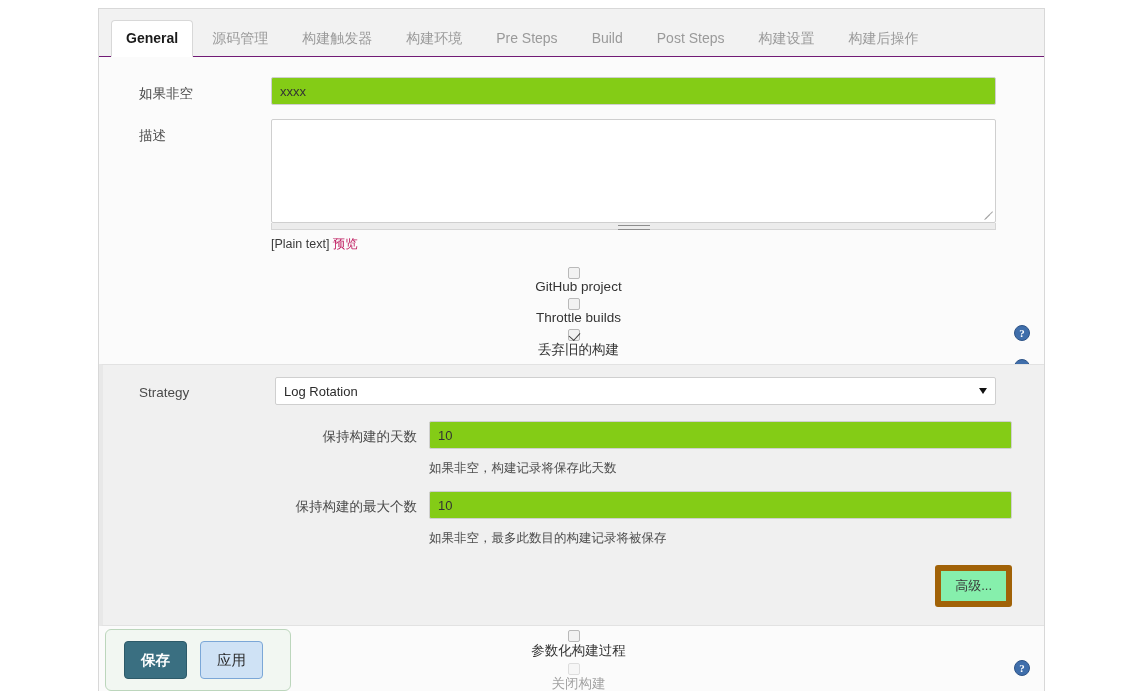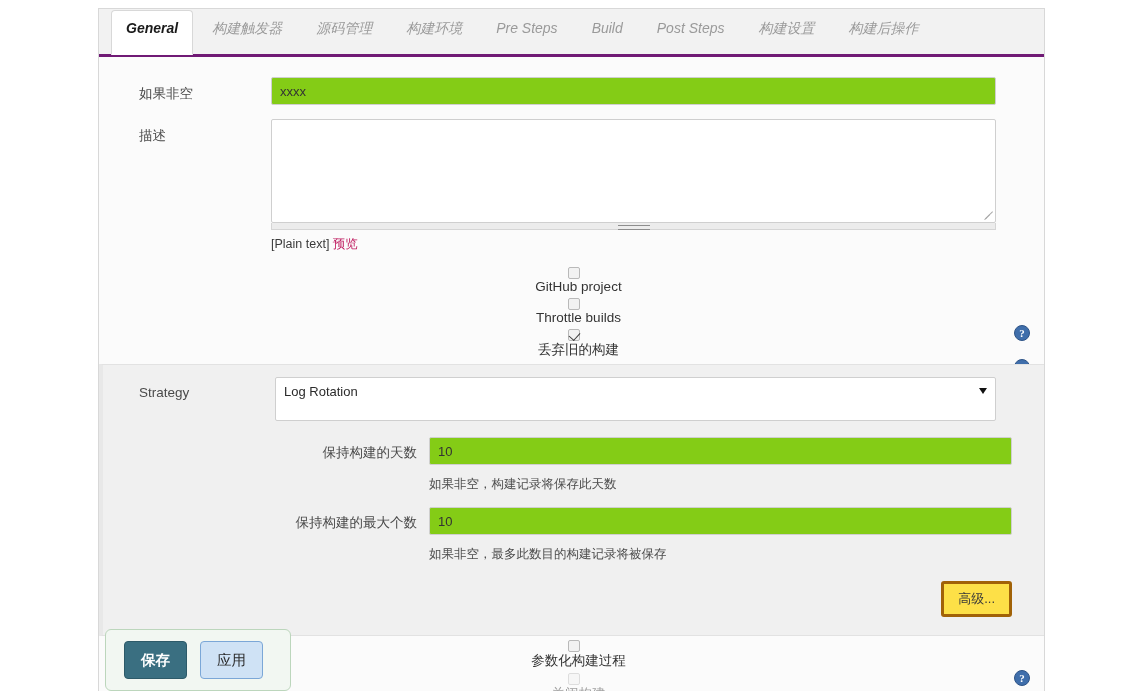--- a/index.html
+++ b/index.html
@@ -30,25 +30,25 @@
     border-top: 1px solid #d8d8d8;
     box-sizing: border-box;
     overflow: hidden;
   }
 
   
   #tab-bar {
     position: relative;
     height: 48px;
     background: #f2f2f2;
-    border-bottom: 3px solid #701a75;
+    border-bottom: 1px solid #701a75;
     box-sizing: border-box;
     padding-left: 12px;
     display: flex;
-    font-style: italic;
+    align-items: flex-end;
   }
   .tab {
     padding: 8px 14px 9px 14px;
     margin-right: 4px;
     font-size: 14px;
     color: #9a9a9a;
     line-height: 18px;
     position: relative;
     top: 1px;
     cursor: pointer;
@@ -236,21 +236,21 @@
     padding: 12px 0 18px 0;
     margin-top: 4px;
     position: relative;
   }
   .select-wrap {
     position: relative;
     width: 100%;
   }
   .select-box {
     width: 100%;
-    height: 44px;
+    height: 28px;
     box-sizing: border-box;
     border: 1px solid #cfcfcf;
     background: #ffffff;
     font-size: 13px;
     color: #2b2b2b;
     padding: 5px 26px 5px 8px;
     border-radius: 2px;
     cursor: pointer;
     line-height: 17px;
   }
@@ -292,22 +292,22 @@
     padding-top: 11px;
   }
 
   .adv-wrap {
     display: flex;
     justify-content: flex-end;
     padding-right: 32px;
     margin-top: 18px;
   }
   .btn-adv {
-    background: #fde047;
-    border: 3px solid #a16207;
+    background: #86efac;
+    border: 6px solid #a16207;
     border-radius: 3px;
     font-size: 13px;
     color: #3a3a3a;
     padding: 6px 14px;
     cursor: pointer;
     font-family: "Liberation Sans", "DejaVu Sans", sans-serif;
     white-space: nowrap;
   }
 
   
@@ -357,22 +357,22 @@
     opacity: 0.45;
   }
 </style>
 </head>
 <body>
 
 <div id="config-panel">
 
   <div id="tab-bar">
     <div class="tab active">General</div>
+    <div class="tab">源码管理</div>
     <div class="tab">构建触发器</div>
-    <div class="tab">源码管理</div>
     <div class="tab">构建环境</div>
     <div class="tab">Pre Steps</div>
     <div class="tab">Build</div>
     <div class="tab">Post Steps</div>
     <div class="tab">构建设置</div>
     <div class="tab">构建后操作</div>
   </div>
 
   <div id="form-body">
 

